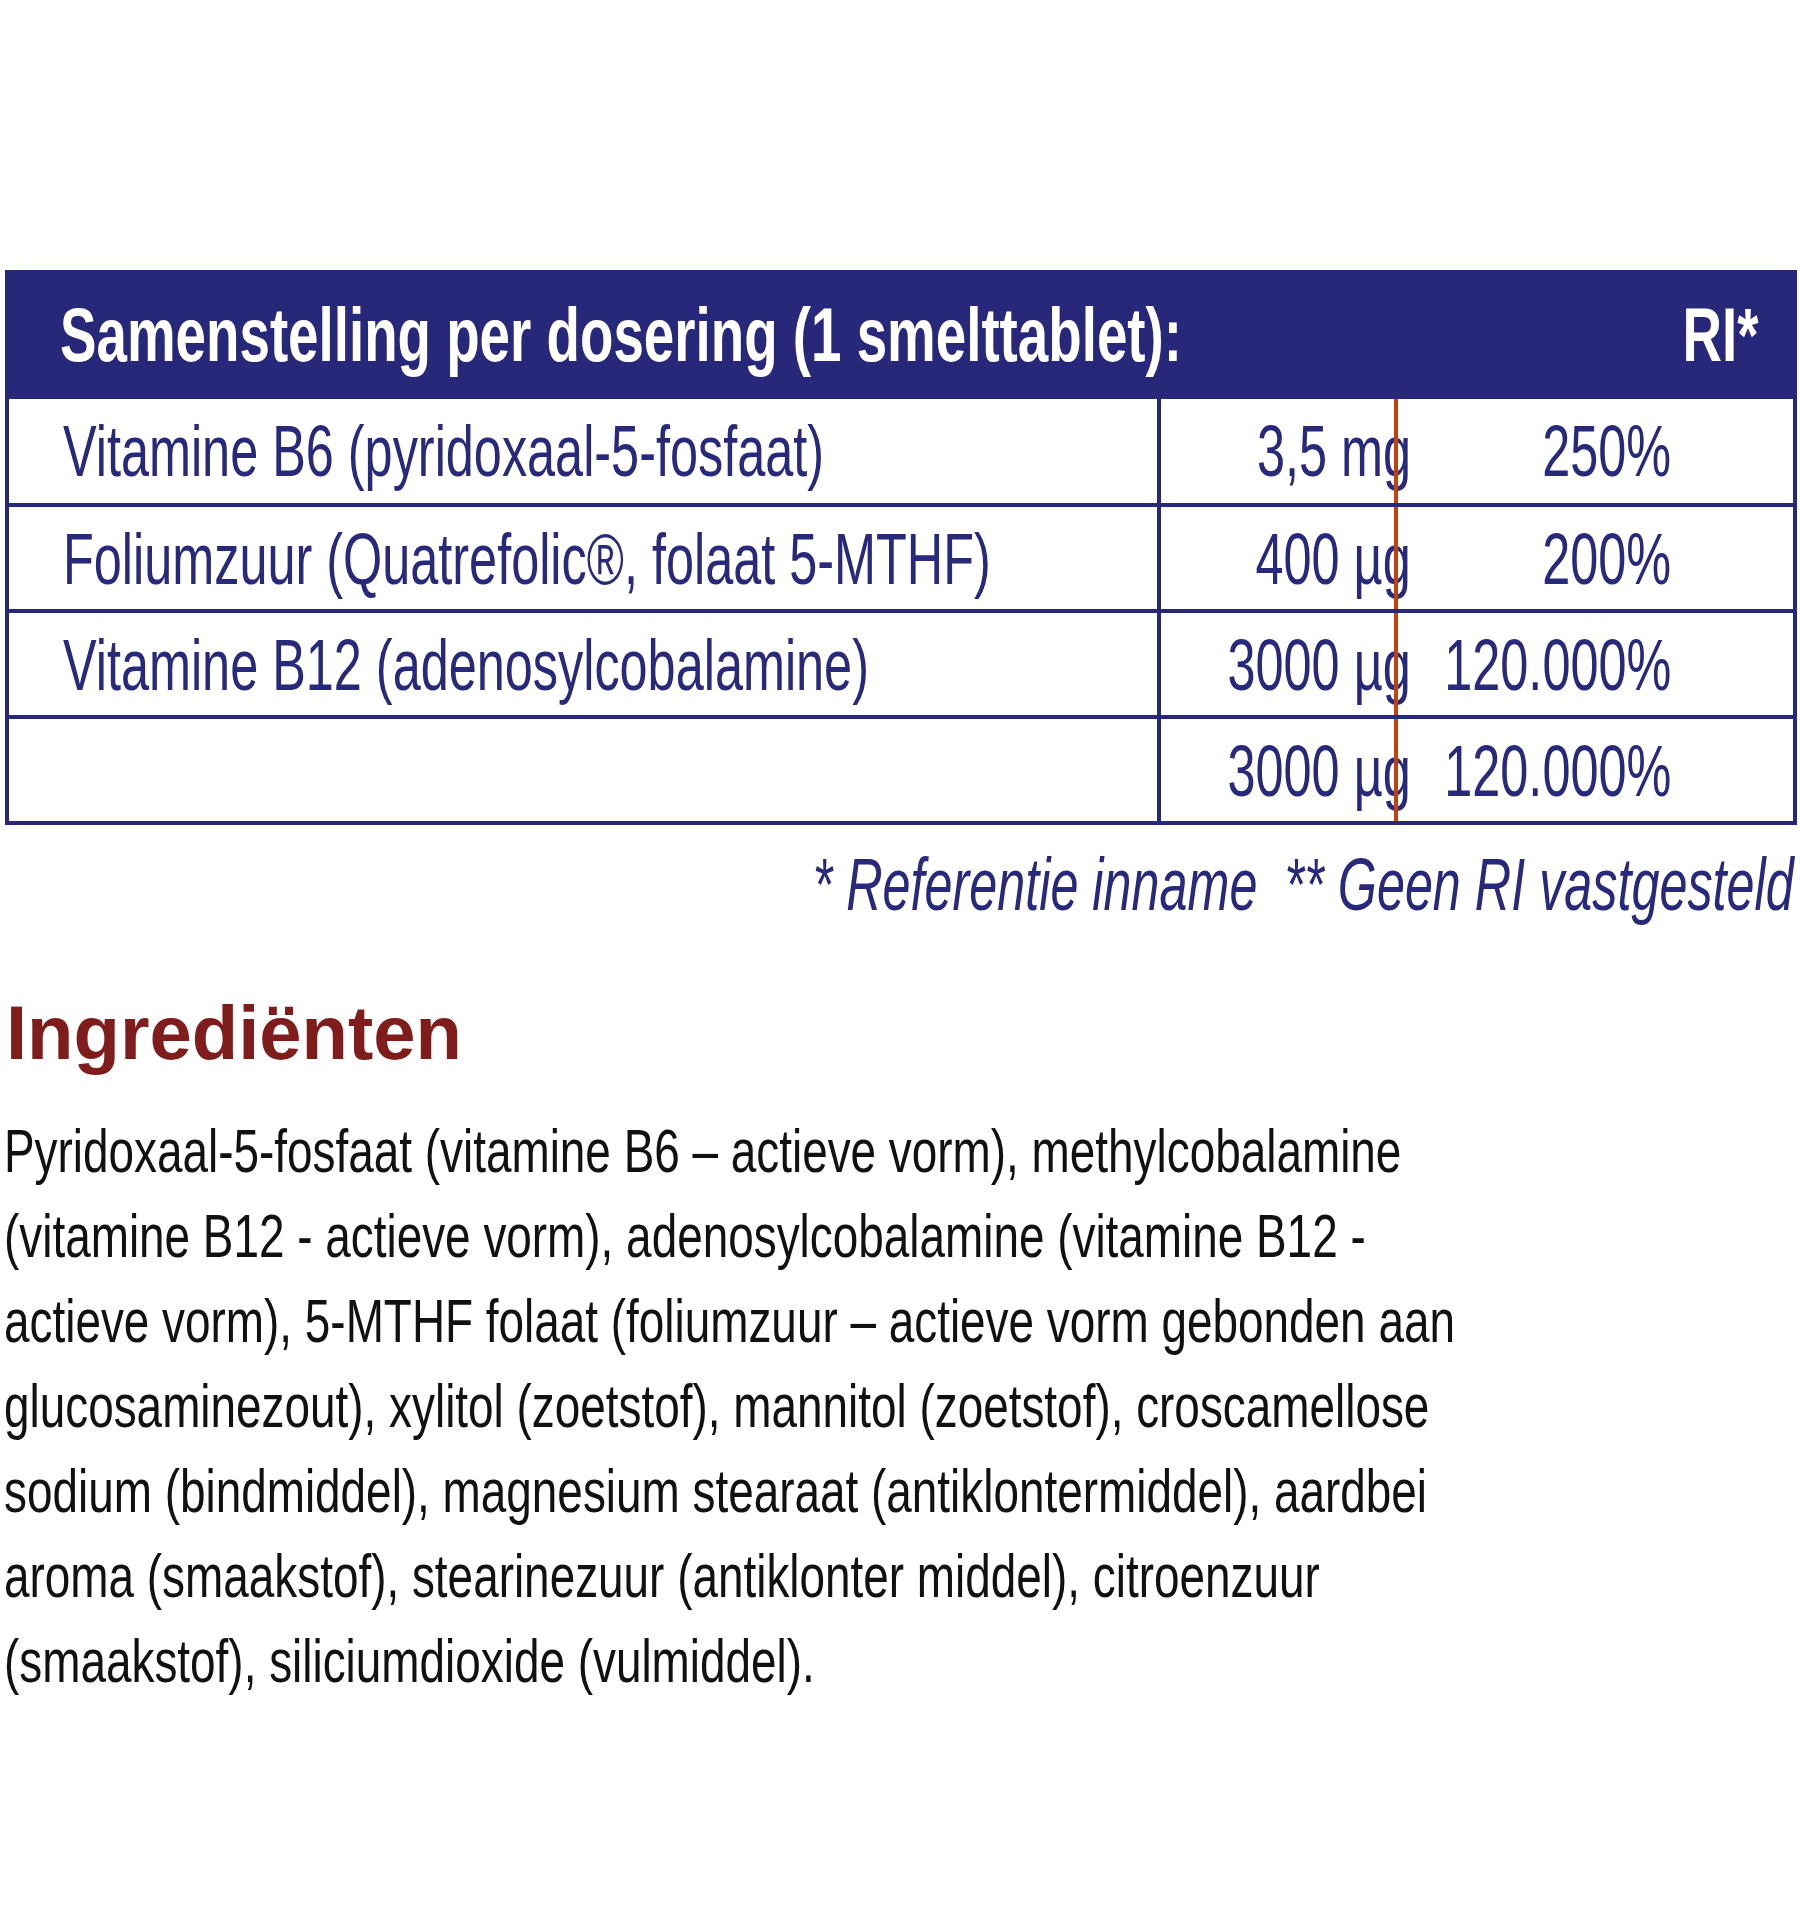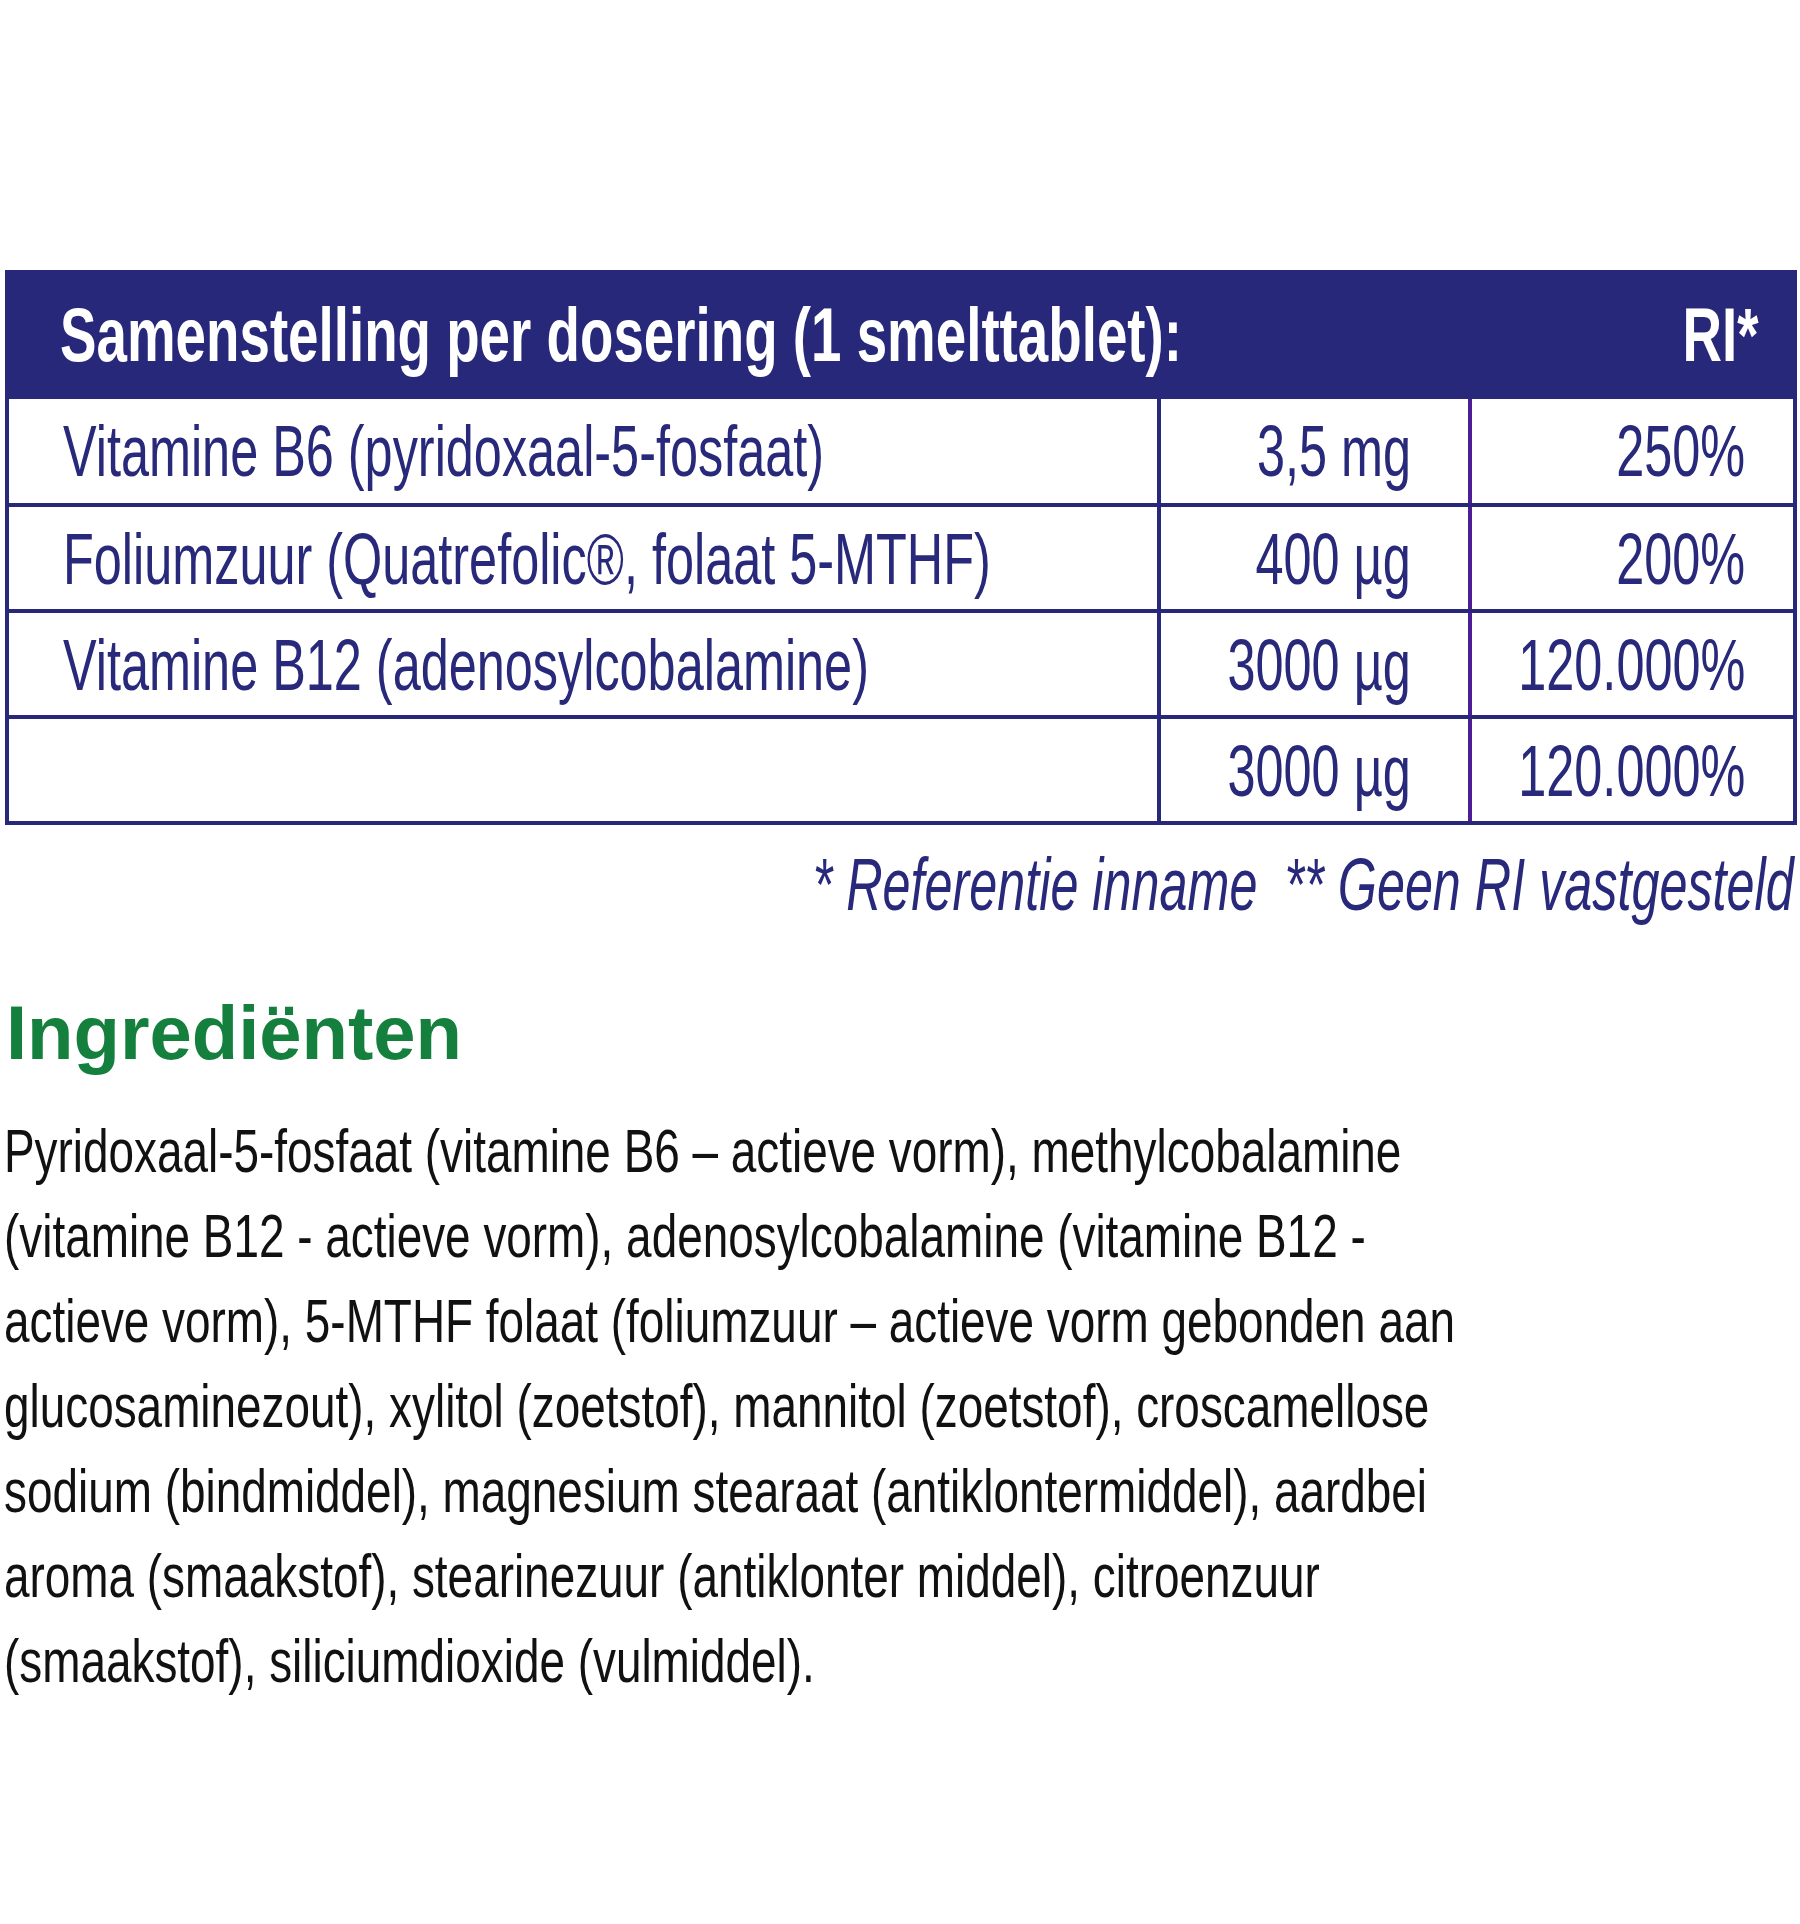--- a/index.html
+++ b/index.html
@@ -15,41 +15,41 @@
   }
   .thead .title { left: 55px; transform: scaleX(0.72); }
   .thead .ri { right: 38px; transform-origin: right center; transform: scaleX(0.72); }
 
   .tbody { position: relative; border-left: 4px solid #27287a; border-right: 4px solid #27287a; border-bottom: 4px solid #27287a; box-sizing: border-box; }
   .row { position: relative; height: 106px; border-top: 4px solid #27287a; box-sizing: border-box; }
   .row:first-child { border-top: none; height: 104px; }
   .cell { position: absolute; top: 0; height: 100%; box-sizing: border-box; }
   .cell.name { left: 0; width: 1183px; }
   .cell.amt { left: 1148px; width: 276px; border-left: 4px solid #27287a; }
-  .cell.ri { left: 1459px; width: 325px; border-left: 4px solid #4c1d95; }
+  .cell.ri { left: 1385px; width: 325px; border-left: 4px solid #c2410c; }
   .cell span {
     position: absolute; top: 0; height: 100%; line-height: 104px;
     font-size: 72px; color: #28297a; white-space: nowrap; font-weight: normal;
   }
   .cell.name span { left: 54px; transform-origin: left center; transform: scaleX(0.70); }
   .cell.amt span { right: 22px; transform-origin: right center; transform: scaleX(0.70); }
   .cell.ri span { right: 48px; transform-origin: right center; transform: scaleX(0.70); }
 
   
   .footnote {
     position: absolute; right: 6px; top: 840px; height: 90px; line-height: 90px;
     font-size: 74px; font-style: italic; color: #28297a; white-space: nowrap;
     transform-origin: right center; transform: scaleX(0.68);
   }
   .footnote .gap { display: inline-block; width: 40px; }
 
   
   .ing-title {
     position: absolute; left: 6px; top: 988px; font-size: 76px; font-weight: bold;
-    color: #15803d; letter-spacing: 0px; white-space: nowrap; line-height: 90px;
+    color: #7f1d1d; letter-spacing: 0px; white-space: nowrap; line-height: 90px;
   }
   .ing-text {
     position: absolute; left: 4px; top: 1108px; width: 1800px;
     font-size: 62px; color: #111111; line-height: 85px;
   }
   .ing-line { display: block; white-space: nowrap; transform-origin: left center; transform: scaleX(0.74); height: 85px; }
 </style>
 </head>
 <body>
 

